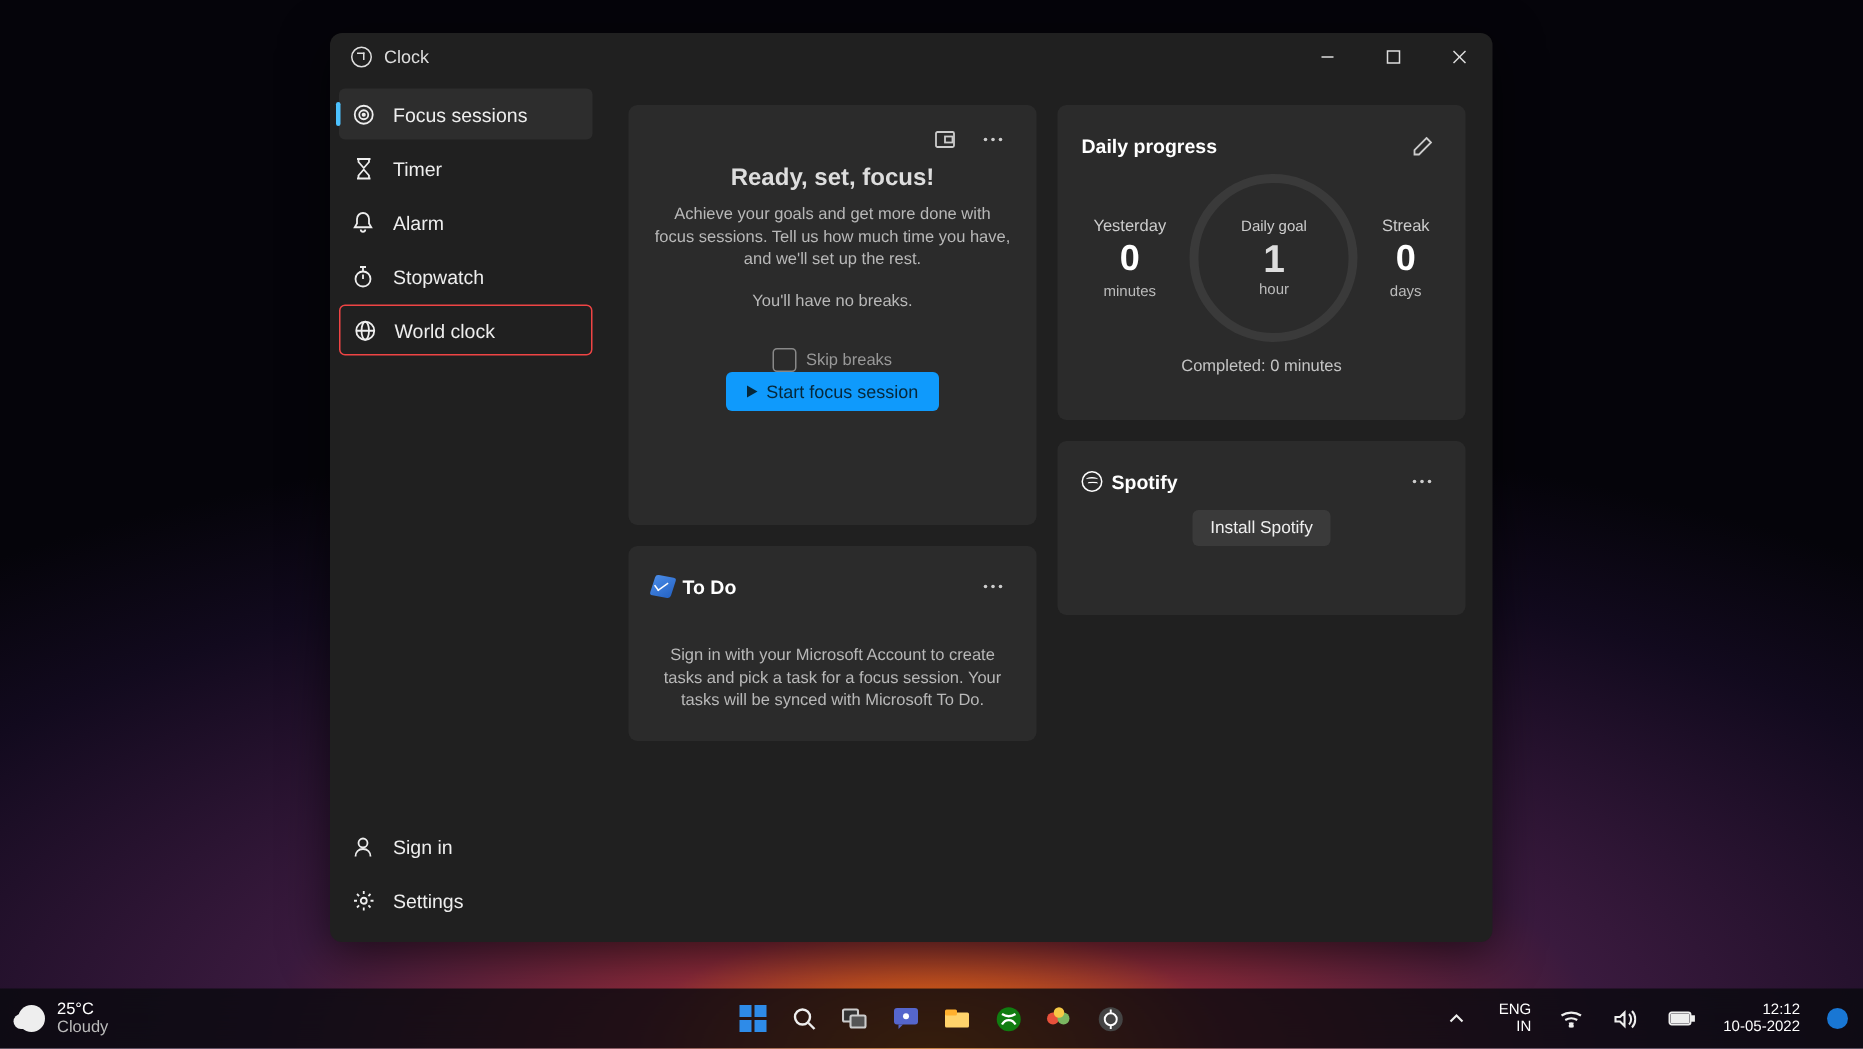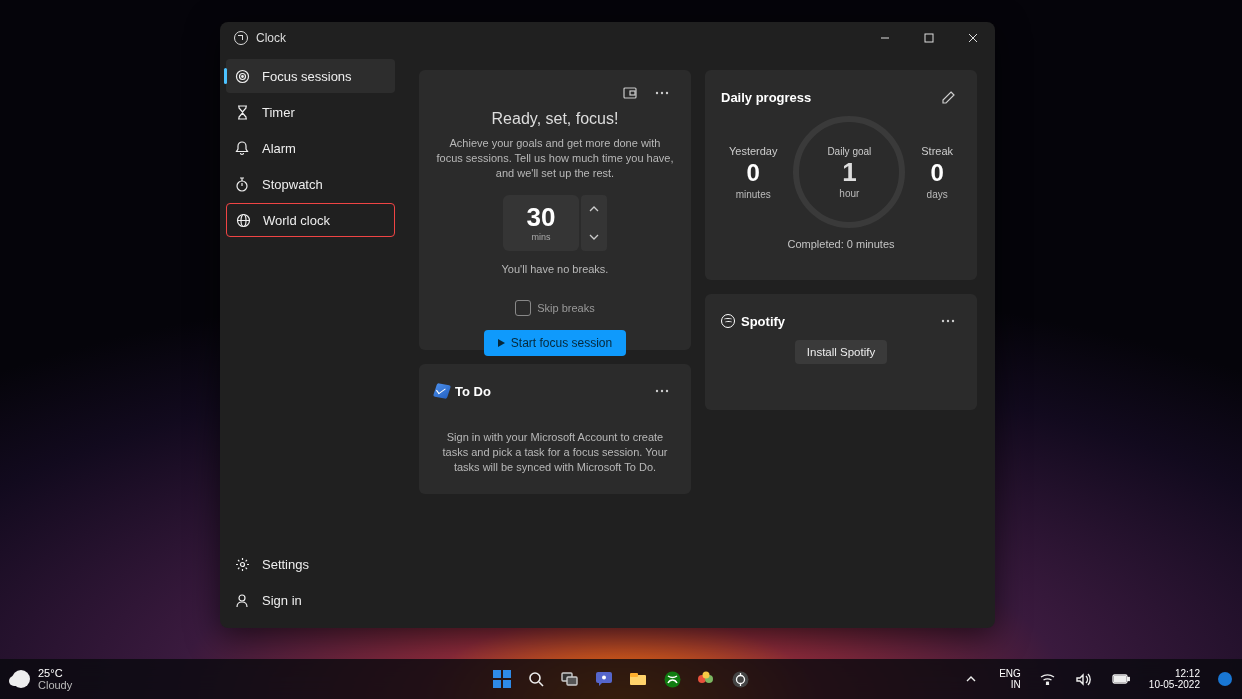--- a/index.html
+++ b/index.html
@@ -20,32 +20,32 @@
 .nav-item .nicon{width:16px;height:16px;margin-right:12px;display:flex;align-items:center;justify-content:center;color:#eee}
 .nav-spacer{flex:1}
 .content{margin-top:32px;flex:1;display:flex;gap:14px;padding:16px 18px 18px 18px;align-items:flex-start}
 .col{display:flex;flex-direction:column;gap:14px}
 .card{background:#2b2b2b;border-radius:6px;color:#ddd;padding:14px 16px}
 .card-header{display:flex;align-items:center;justify-content:space-between;font-size:13px;font-weight:600;color:#fff;margin-bottom:6px}
 
 .focus-card{width:272px;height:280px;text-align:center;padding-top:10px}
 .focus-card .top-actions{display:flex;justify-content:flex-end;gap:6px;margin-bottom:4px}
 .icon-btn{width:26px;height:26px;display:flex;align-items:center;justify-content:center;border-radius:4px;cursor:pointer}
-.focus-card h3{font-size:16px;font-weight:400;margin-bottom:8px}
+.focus-card h3{font-size:16px;font-weight:700;margin-bottom:8px}
 .focus-card p{font-size:11px;color:#b8b8b8;line-height:1.35;margin-bottom:14px}
 .time-picker{display:flex;justify-content:center;align-items:stretch;margin-bottom:12px}
 .time-box{background:#353535;border-radius:6px;width:76px;height:56px;display:flex;flex-direction:column;align-items:center;justify-content:center}
 .time-box .val{font-size:26px;font-weight:600;color:#fff;line-height:1}
 .time-box .unit{font-size:9px;color:#aaa;margin-top:2px}
 .steppers{display:flex;flex-direction:column;margin-left:2px}
 .steppers div{width:26px;height:28px;display:flex;align-items:center;justify-content:center;cursor:pointer;background:#353535;border-radius:4px;margin-bottom:0}
 .steppers div:first-child{border-bottom-left-radius:0;border-bottom-right-radius:0}
 .steppers div:last-child{border-top-left-radius:0;border-top-right-radius:0}
 .breaks-text{font-size:11px;color:#b8b8b8;margin-bottom:25px}
-.skip{display:flex;align-items:center;justify-content:center;gap:6px;font-size:11px;color:#999;margin-bottom:14px}
+.skip{display:flex;align-items:center;justify-content:center;gap:6px;font-size:11px;color:#999;}
 .skip input{appearance:none;width:16px;height:16px;border:1.2px solid #888;border-radius:3px;background:transparent}
 .primary-btn{background:#0f9afc;color:#06283a;border:none;border-radius:4px;padding:6px 14px;font-size:12px;font-weight:500;display:inline-flex;align-items:center;gap:6px;cursor:pointer}
 .primary-btn .play{width:0;height:0;border-left:7px solid #06283a;border-top:4.5px solid transparent;border-bottom:4.5px solid transparent}
 
 .progress-card{width:272px;height:210px}
 .stats{display:flex;align-items:center;justify-content:space-around;position:relative}
 .stat{text-align:center;font-size:11px;color:#ddd}
 .stat .lab{font-size:11px;color:#ccc}
 .stat .num{font-size:24px;font-weight:600;color:#fff;margin:2px 0}
 .stat .unit{font-size:10px;color:#bbb}
@@ -146,35 +146,35 @@
             <path d="M1.5 7.5h12"></path>
           </svg>
         </span>
       <span>World clock</span>
     </div>
 
     <div class="nav-spacer"></div>
 
     <div class="nav-item">
       <span class="nicon">
+          <svg width="14" height="15" viewBox="0 0 14 15" fill="none" stroke="currentColor" stroke-width="1.2">
+            <circle cx="7" cy="5" r="3"></circle>
+            <path d="M2 14c0-3 2-5 5-5s5 2 5 5"></path>
+          </svg>
+        </span>
+      <span>Sign in</span>
+    </div>
+    <div class="nav-item">
+      <span class="nicon">
           <svg width="15" height="15" viewBox="0 0 15 15" fill="none" stroke="currentColor" stroke-width="1.2">
             <circle cx="7.5" cy="7.5" r="2"></circle>
             <path d="M7.5 1v2M7.5 12v2M1 7.5h2M12 7.5h2M3 3l1.4 1.4M10.6 10.6L12 12M12 3l-1.4 1.4M4.4 10.6L3 12"></path>
           </svg>
         </span>
       <span>Settings</span>
-    </div>
-    <div class="nav-item">
-      <span class="nicon">
-          <svg width="14" height="15" viewBox="0 0 14 15" fill="none" stroke="currentColor" stroke-width="1.2">
-            <circle cx="7" cy="5" r="3"></circle>
-            <path d="M2 14c0-3 2-5 5-5s5 2 5 5"></path>
-          </svg>
-        </span>
-      <span>Sign in</span>
     </div>
   </div>
 
   <div class="content">
     <div class="col">
 
       <div class="card focus-card">
         <div class="top-actions">
           <div class="icon-btn">
               <svg width="14" height="12" fill="none" stroke="#ccc" stroke-width="1.2">
@@ -185,38 +185,20 @@
           <div class="icon-btn">
               <svg width="14" height="4" fill="#ccc">
                 <circle cx="2" cy="2" r="1.2"></circle>
                 <circle cx="7" cy="2" r="1.2"></circle>
                 <circle cx="12" cy="2" r="1.2"></circle>
               </svg>
             </div>
         </div>
         <h3>Ready, set, focus!</h3>
         <p>Achieve your goals and get more done with focus sessions. Tell us how much time you have, and we'll set up the rest.</p>
-        <div class="time-picker">
-          <div class="time-box">
-            <span class="val">30</span>
-            <span class="unit">mins</span>
-          </div>
-          <div class="steppers">
-            <div>
-                <svg width="10" height="6" fill="none" stroke="#ccc" stroke-width="1.3">
-                  <path d="M1 5l4-4 4 4"></path>
-                </svg>
-              </div>
-            <div>
-                <svg width="10" height="6" fill="none" stroke="#ccc" stroke-width="1.3">
-                  <path d="M1 1l4 4 4-4"></path>
-                </svg>
-              </div>
-          </div>
-        </div>
         <div class="breaks-text">You'll have no breaks.</div>
         <label class="skip">
           <input type="checkbox" style="">
           <span>Skip breaks</span>
         </label>
         <button class="primary-btn">
           <span class="play"></span>
           <span>Start focus session</span>
         </button>
       </div>

